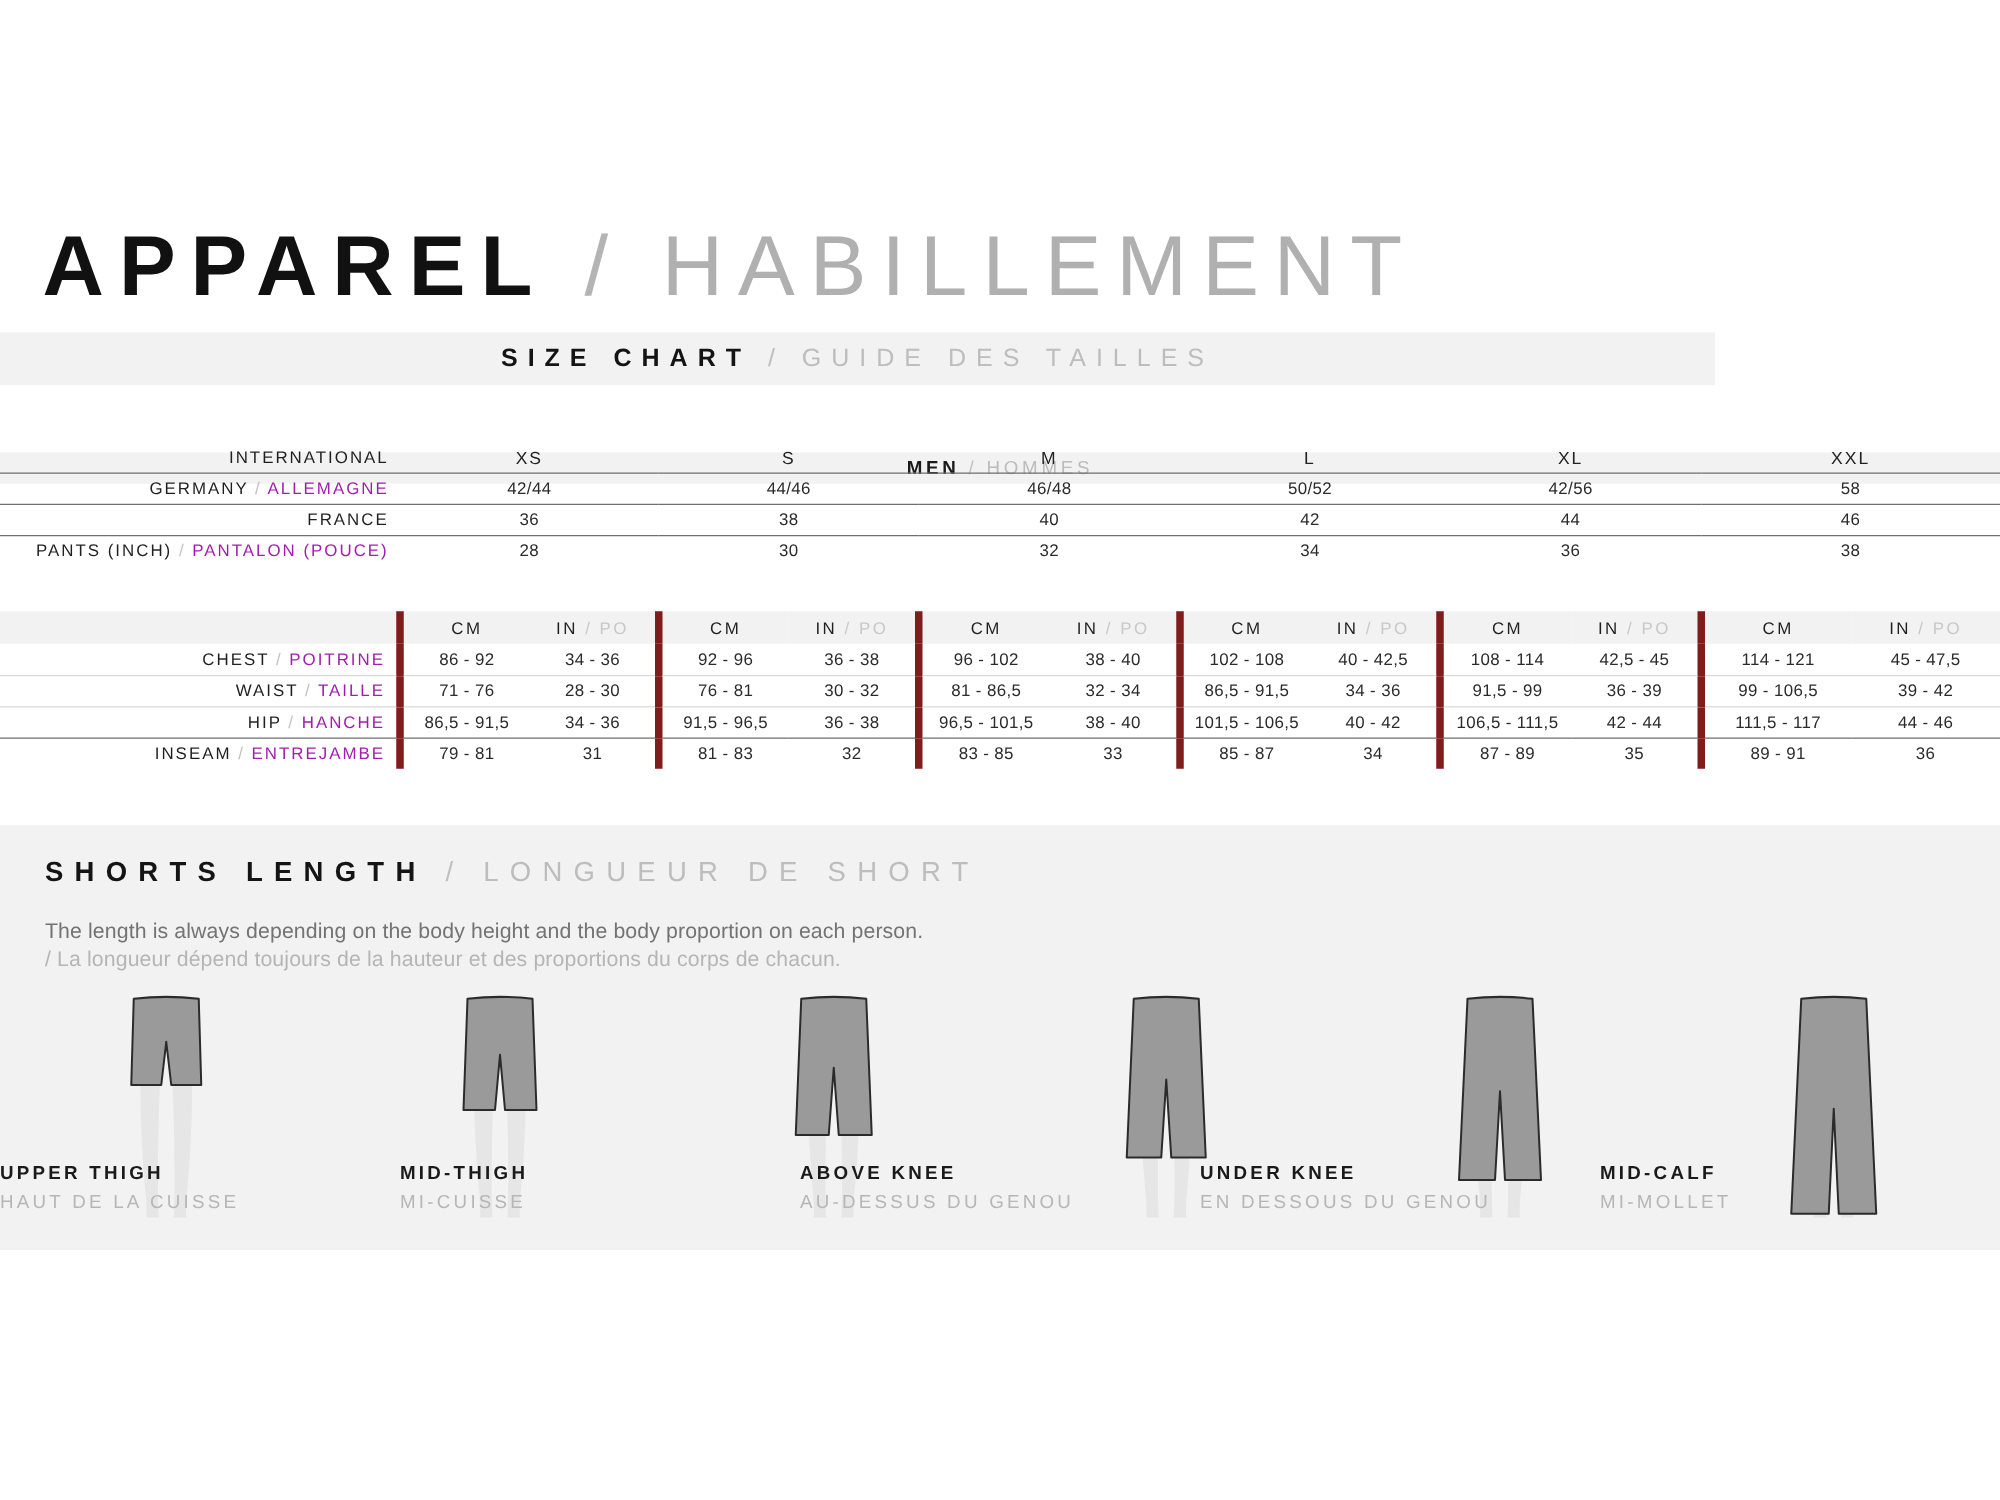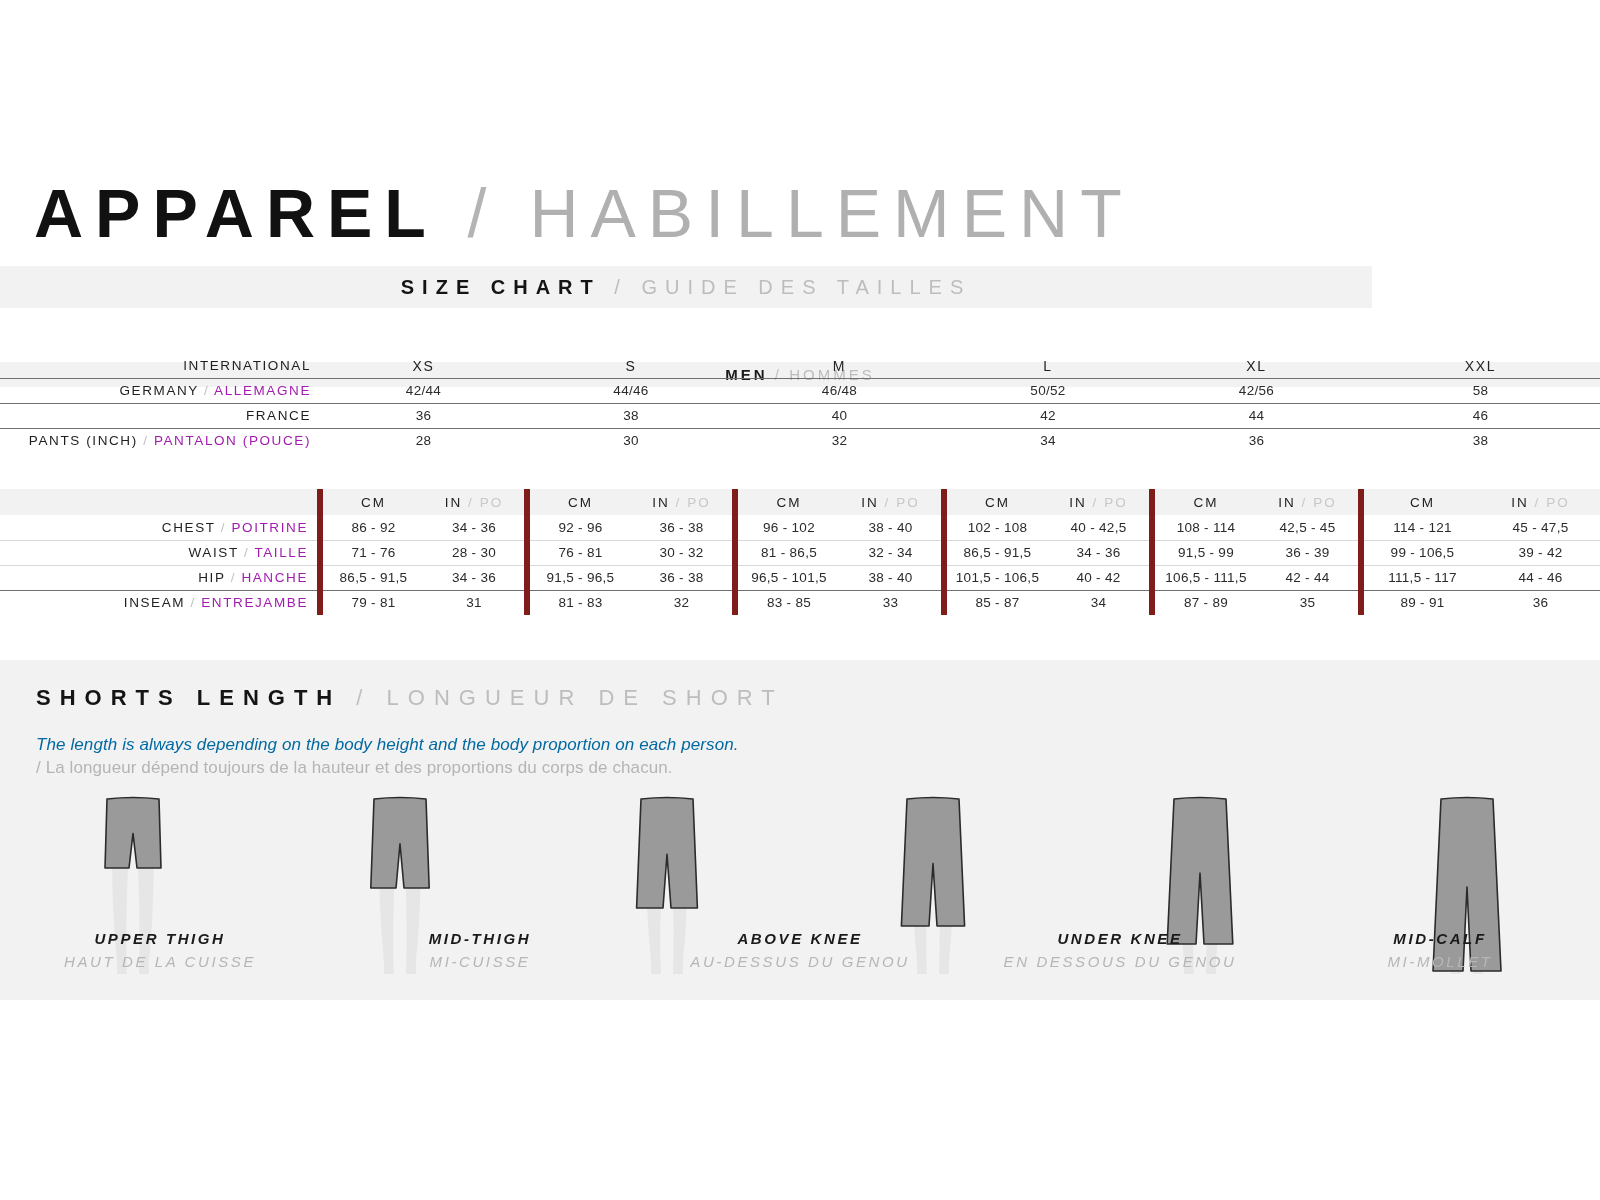--- a/index.html
+++ b/index.html
@@ -108,36 +108,36 @@
     font-size: 22px; letter-spacing: 9px; font-weight: 700; white-space: nowrap;
   }
   .shorts-title .en { color: #141414; }
   .shorts-title .slash { color: #bfbfbf; font-weight: 400; }
   .shorts-title .fr { color: #bdbdbd; font-weight: 500; }
 
   .note {
     position: absolute; left: 36px; width: 1100px;
     font-size: 17px; line-height: 23px; letter-spacing: .1px;
   }
-  .note-en { top: 733px; color: #0369a1; font-style: italic; }
+  .note-en { top: 733px; color: #737373; }
   .note-fr { top: 756px; color: #b5b5b5; }
 
   .shorts-row {
     position: absolute; top: 786px; left: 0; width: 1600px; height: 200px;
     display: flex;
   }
   .shorts-cell {
     flex: 1 1 0; position: relative; height: 200px;
   }
   .fig { position: absolute; left: 50%; transform: translateX(-50%); top: 0; }
 
   .caption {
     position: absolute; top: 930px; left: 0; width: 1600px; display: flex;
   }
-  .cap-cell { flex: 1 1 0; text-align: center; font-style: italic; }
+  .cap-cell { flex: 1 1 0; text-align: left; }
   .cap-en {
     font-size: 15px; font-weight: 700; letter-spacing: 2.6px;
     color: #1a1a1a; white-space: nowrap;
   }
   .cap-fr {
     font-size: 15px; letter-spacing: 2.6px; color: #b6b6b6;
     white-space: nowrap; margin-top: 6px;
   }
 </style>
 </head>

